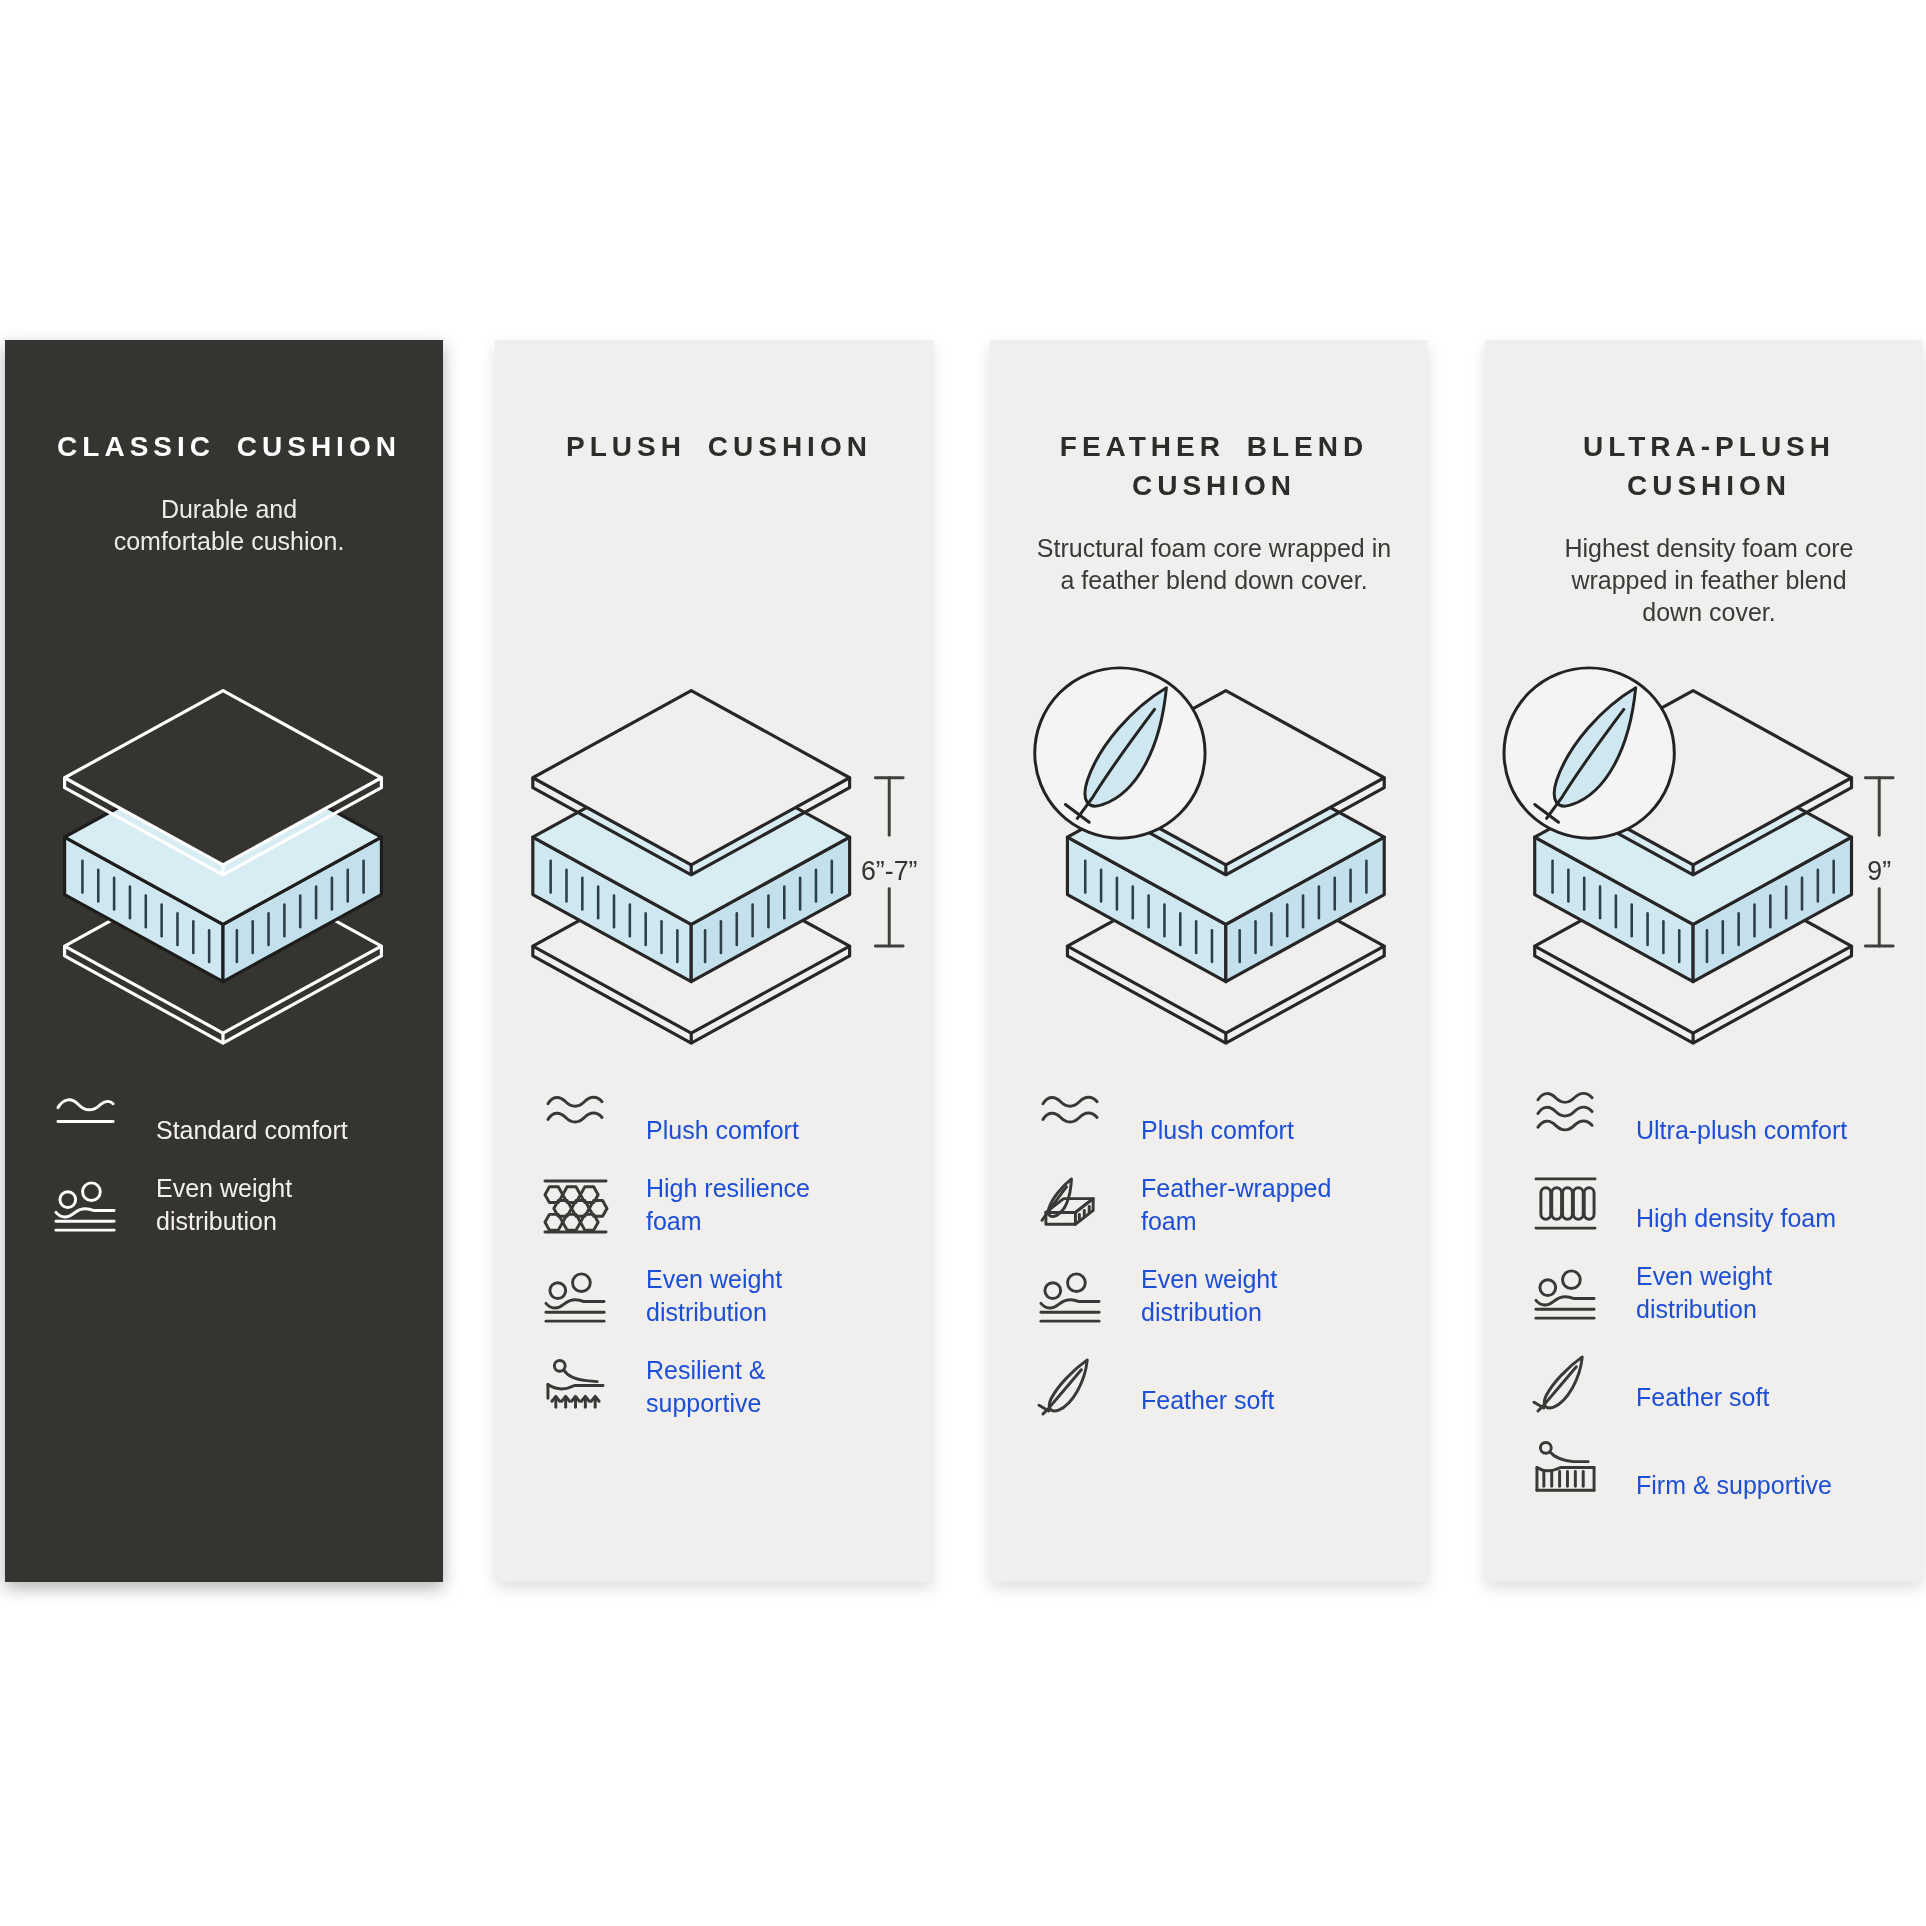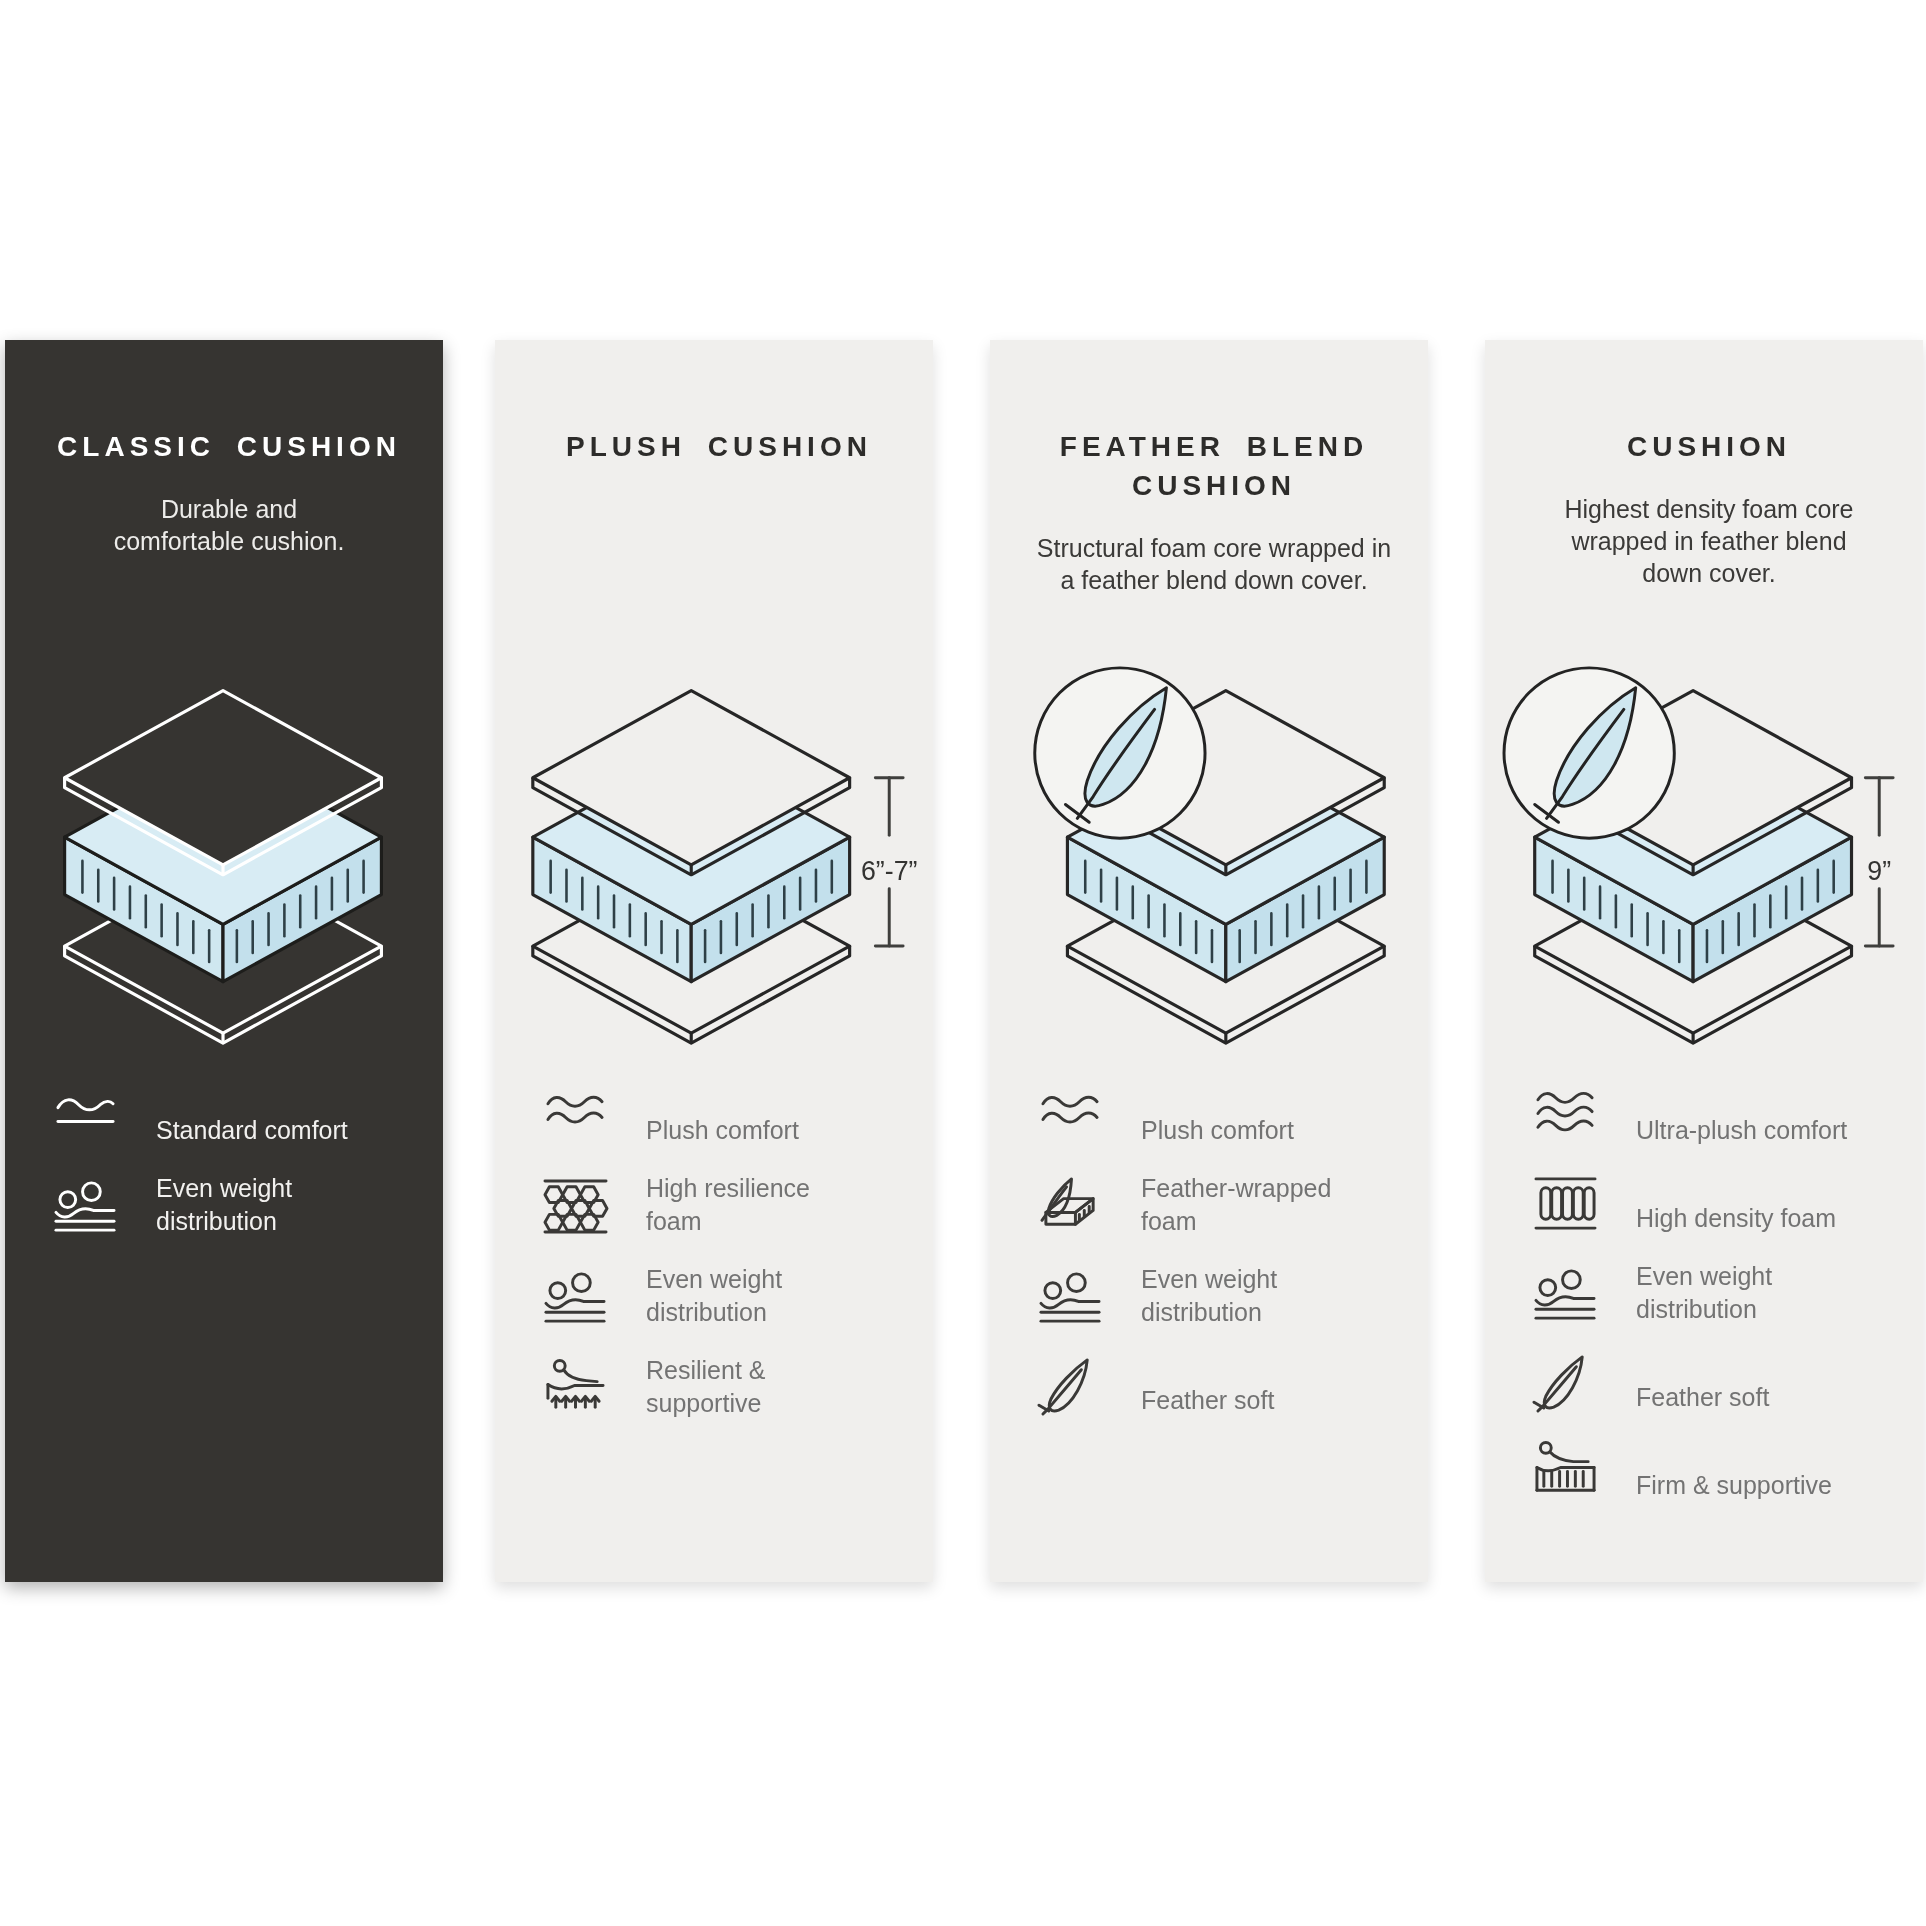--- a/index.html
+++ b/index.html
@@ -39,21 +39,21 @@
     margin:27px 10px 0;text-align:center;font-size:25px;line-height:32px;color:#3b3a38;
   }
   .panel--dark .panel-desc{color:#edecea}
 
   .diagram{position:absolute;left:0;top:314px;width:438px;height:396px}
 
   .features{position:absolute;left:44px;top:744px;right:14px}
   .feature{display:flex;align-items:flex-end;min-height:59px;margin-bottom:25px}
   .feature .icon{width:73px;height:63px;flex:0 0 73px}
   .icon *{stroke:var(--icon);fill:none;stroke-width:3;stroke-linecap:round;stroke-linejoin:round}
-  .feature-label{margin-left:34px;font-size:25px;line-height:33px;color:#737373;font-weight:400}
+  .feature-label{margin-left:34px;font-size:25px;line-height:33px;color:#1d4ed8;font-weight:400}
   .panel--dark .feature-label{color:#f2f1ef}
 
   .dim-label{fill:var(--dim-text);font-size:27px;text-anchor:middle}
   #svg-defs{position:absolute;width:0;height:0}
 </style>
 </head>
 <body>
 
 <svg id="svg-defs" aria-hidden="true">
   <defs>
@@ -295,20 +295,21 @@
       <div class="feature-label">
         <div>Feather soft</div>
           <div></div>
       </div>
     </div>
   </div>
 </section>
 
 <section class="panel panel--light" id="panel-ultra-plush">
   <div class="panel-title">
+    <div>ULTRA-PLUSH</div>
     <div>CUSHION</div>
   </div>
   <div class="panel-desc">
     <div>Highest density foam core</div>
     <div>wrapped in feather blend</div>
     <div>down cover.</div>
   </div>
   <svg class="diagram" viewBox="0 0 442 400">
     <use href="#cushion" transform="translate(-10,0)"></use>
     <use href="#feather-badge" transform="translate(-10,0)"></use>

